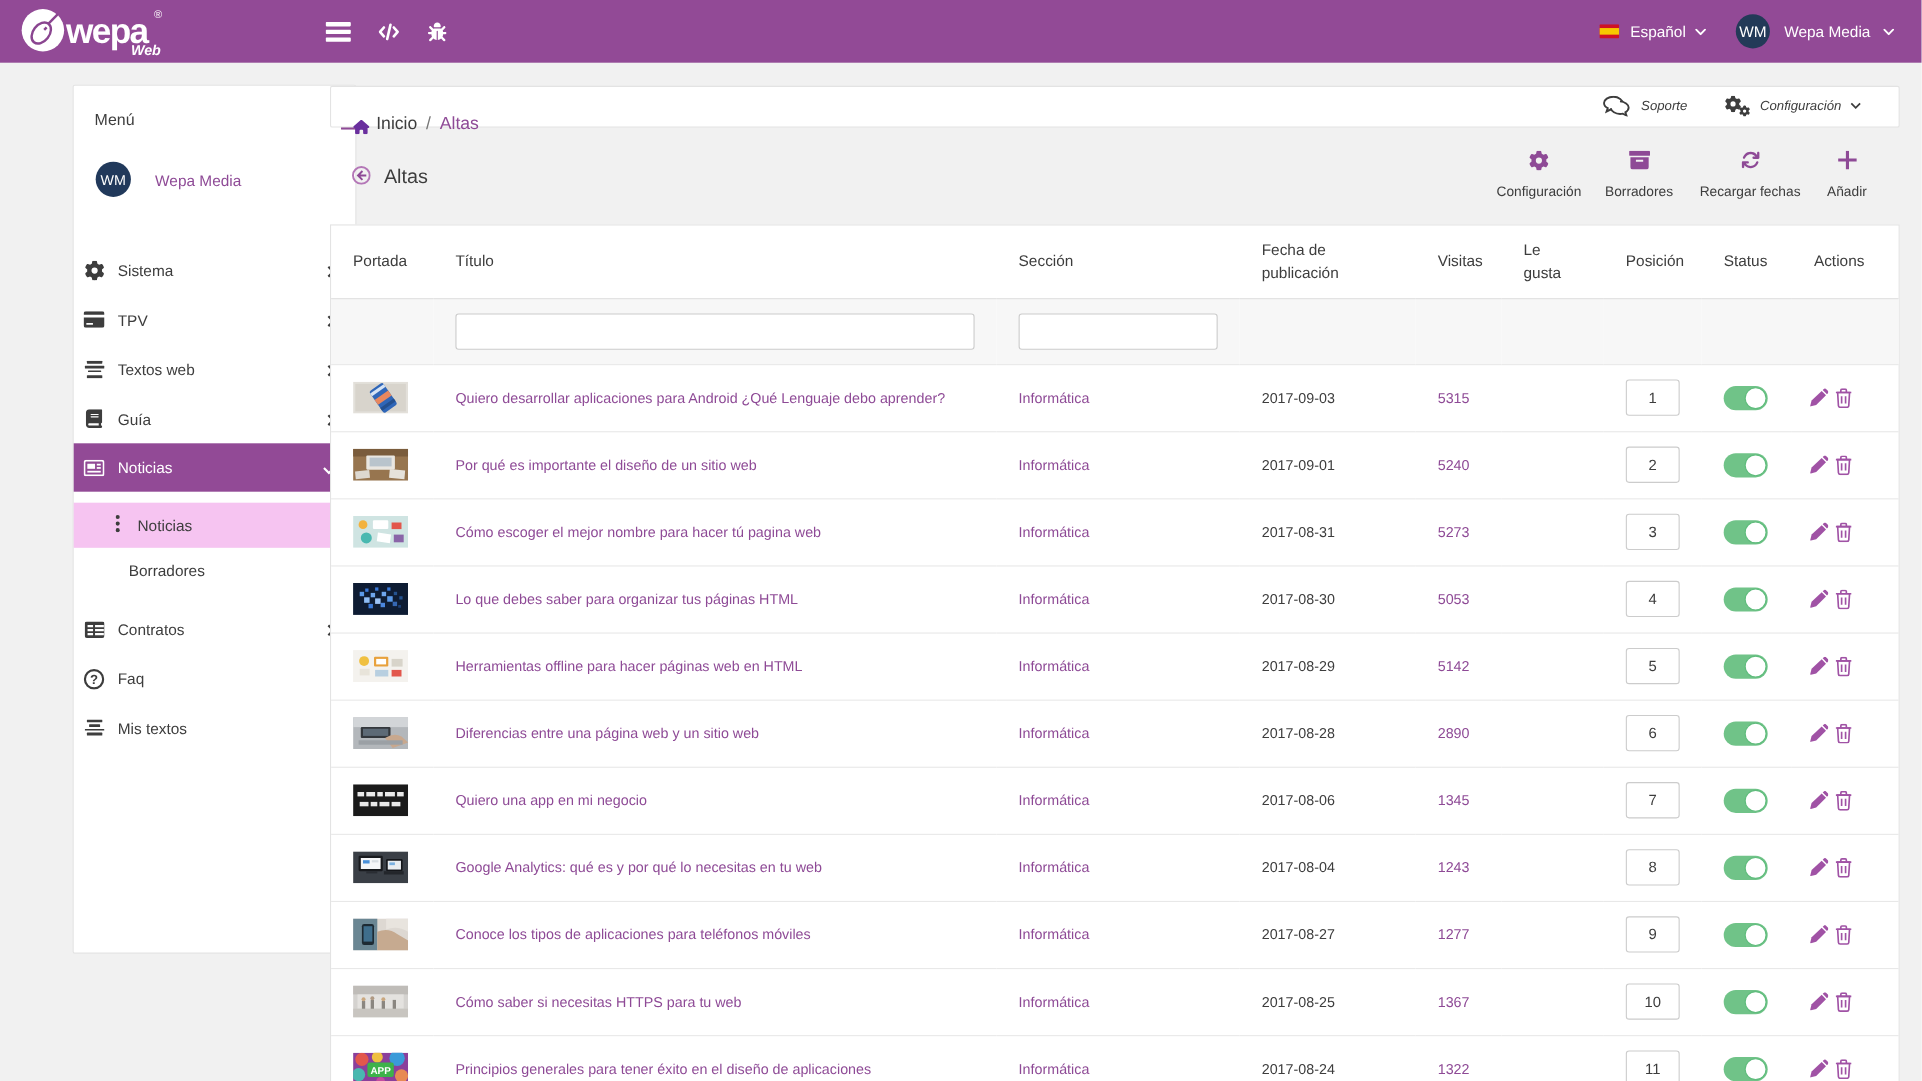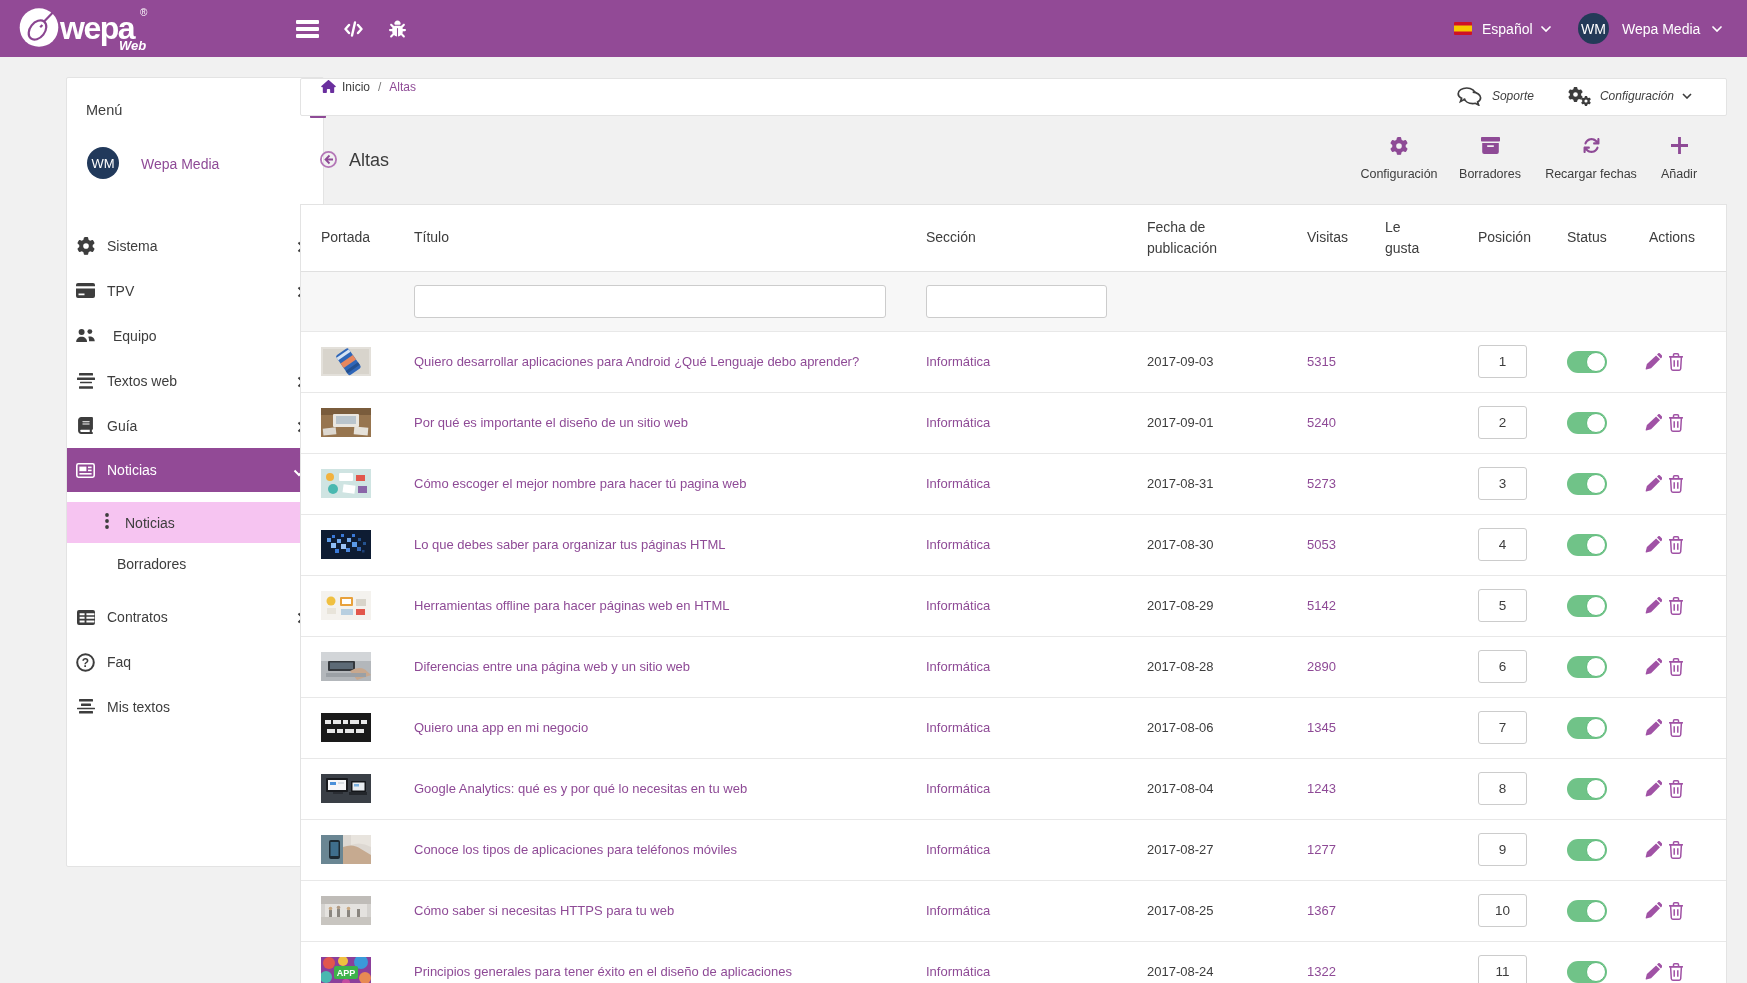--- a/index.html
+++ b/index.html
@@ -25,21 +25,21 @@
   .sb-item .ic { width:19px; height:19px; margin-right:12px; flex:none; display:flex; align-items:center; justify-content:center; }
   .sb-item .chev { position:absolute; right:18px; top:50%; margin-top:-6px; }
   .sb-item.active { background:#924a96; color:#fff; height:44px; }
   .sb-sub { padding-top:10px; }
   .sb-subitem { position:relative; height:41px; display:flex; align-items:center; padding-left:50px; color:#3d3d3d; font-size:14px; }
   .sb-subitem.sel { background:#f6c4f1; padding-left:38px; }
   .sb-subitem.sel .dots { margin-right:16px; }
   .gap { height:10.5px; }
 
   
-  .crumb-l { position:absolute; left:321px; top:80px; height:22px; display:flex; align-items:flex-start; font-size:12px; color:#3d3d3d; }
+  .crumb-l { position:absolute; left:321px; top:100px; height:22px; display:flex; align-items:flex-end; font-size:16px; color:#3d3d3d; }
   .crumb-r { position:absolute; right:55px; top:85px; height:22px; display:flex; align-items:center; font-size:12px; color:#3d3d3d;font-style:italic; }
 
   
   .back-circ { position:absolute; left:320px; top:151px; }
   .page-title { position:absolute; left:349px; top:150px; font-size:18px; color:#3d3d3d; }
   .tool { position:absolute; top:137px; text-align:center; color:#3d3d3d; font-size:12.5px; }
   .tool .tico { height:23px; margin-bottom:7px; }
 
   
   .tcard { position:absolute; left:300px; top:204px; width:1427px; height:900px; background:#fff; border:1px solid #e3e3e3; }
@@ -143,28 +143,20 @@
             <path d="M1.5 1.5 L6 6 L1.5 10.5" stroke="#3d3d3d" stroke-width="2" fill="none"></path>
           </svg></span></div>
     <div class="sb-item"><span class="ic">
       <svg width="19" height="15" viewBox="0 0 19 15" fill="#3d3d3d">
             <path d="M0 2a2 2 0 012-2h15a2 2 0 012 2v1.2H0z"></path>
             <path d="M0 5.6h19V13a2 2 0 01-2 2H2a2 2 0 01-2-2zm2.5 5h6v1.7h-6z" fill-rule="evenodd"></path>
           </svg>
     </span>TPV<span class="chev"><svg width="8" height="12" viewBox="0 0 8 12">
             <path d="M1.5 1.5 L6 6 L1.5 10.5" stroke="#3d3d3d" stroke-width="2" fill="none"></path>
           </svg></span></div>
-    <div class="sb-item"><span class="ic" style="margin-right:18px;">
-      <svg width="21" height="15" viewBox="0 0 21 15" fill="#3d3d3d">
-            <circle cx="6.2" cy="3.6" r="3.3"></circle>
-            <path d="M0.2 14.6c0-3.5 2.7-5.8 6-5.8s6 2.3 6 5.8z"></path>
-            <circle cx="15.3" cy="3.2" r="2.7"></circle>
-            <path d="M13.6 8.9c.5-.1 1.1-.2 1.7-.2 3 0 5.4 2.1 5.4 5.2h-6.2c0-1.9-.3-3.6-.9-5z"></path>
-          </svg>
-    </span>Equipo</div>
     <div class="sb-item"><span class="ic">
       <svg width="18" height="16" viewBox="0 0 18 16">
             <g fill="#3d3d3d">
               <rect x="2" y="0" width="14" height="2.6" rx="0.5"></rect>
               <rect x="0" y="4.4" width="18" height="2.6" rx="0.5"></rect>
               <rect x="3" y="8.8" width="12" height="1.4" rx="0.5"></rect>
               <rect x="2" y="13.2" width="14" height="2.6" rx="0.5"></rect>
             </g>
           </svg>
     </span>Textos web<span class="chev"><svg width="8" height="12" viewBox="0 0 8 12">

